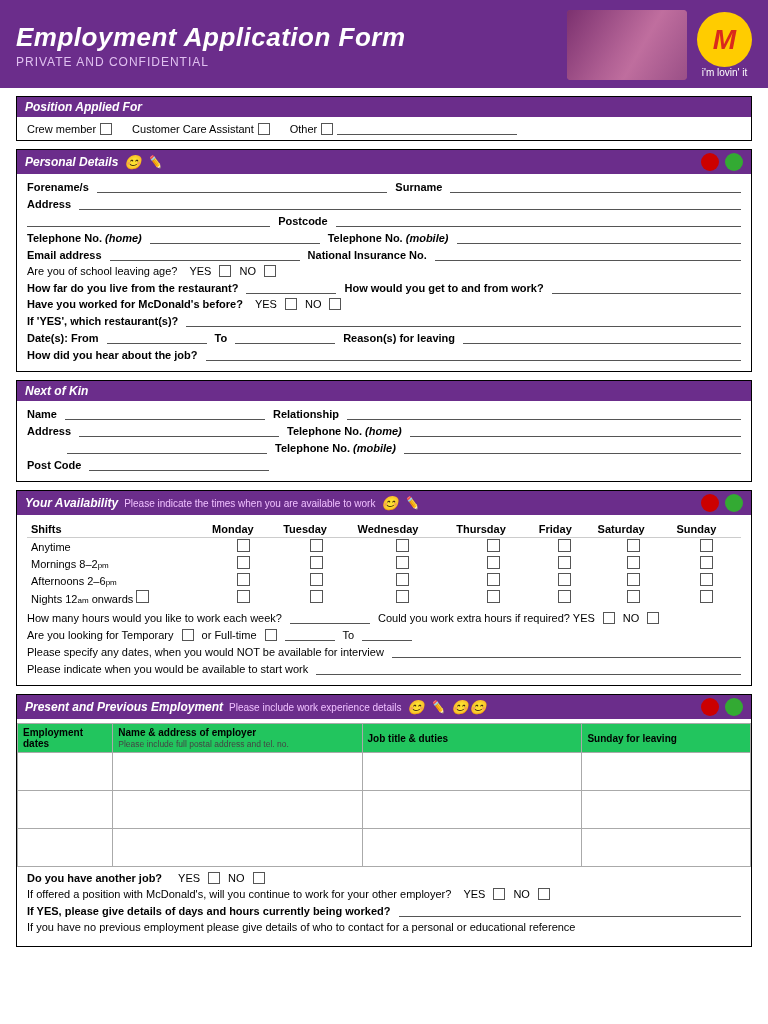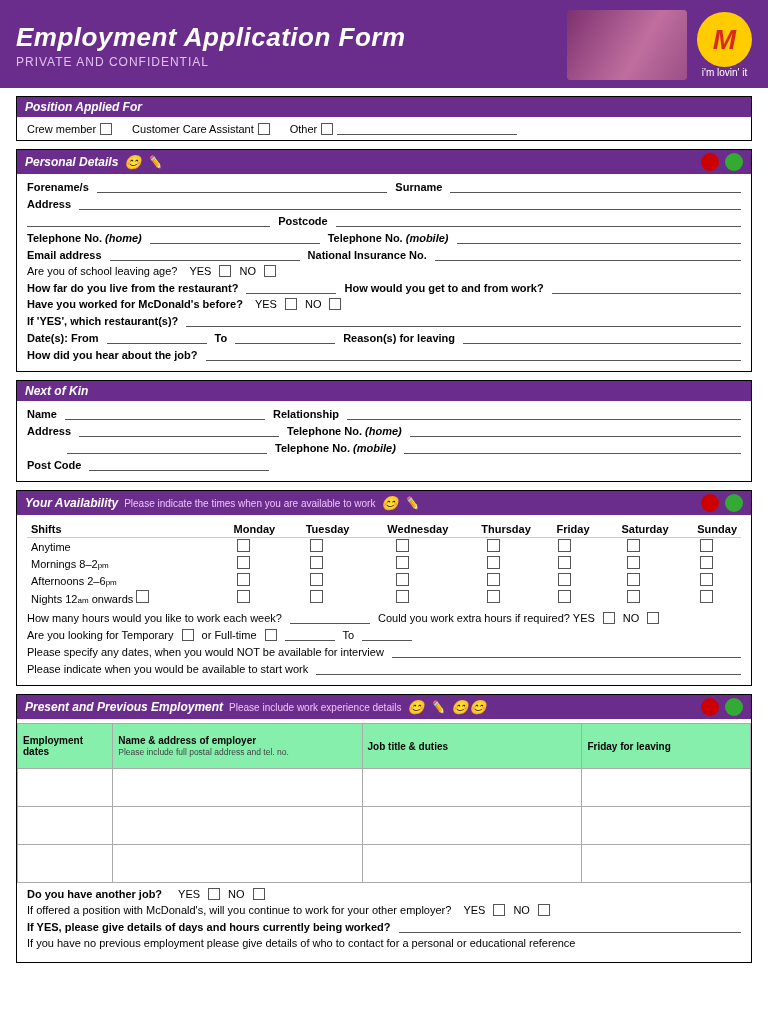--- a/index.html
+++ b/index.html
@@ -169,21 +169,21 @@
     }
 
     
     .avail-table {
       width: 100%;
       border-collapse: collapse;
       font-size: 11px;
     }
     .avail-table th {
       font-weight: bold;
-      text-align: right;
+      text-align: left;
       padding: 2px 4px;
       border-bottom: 1px solid #ccc;
     }
     .avail-table th:first-child { text-align: left; }
     .avail-table td {
       text-align: center;
       padding: 1px 4px;
     }
     .avail-table td:first-child { text-align: left; }
     .avail-checkbox {
@@ -194,22 +194,22 @@
     }
 
     
     .emp-table {
       width: 100%;
       border-collapse: collapse;
       font-size: 10px;
     }
     .emp-table th {
       border: 1px solid #aaa;
-      background: #86efac;
-      padding: 11px 5px;
+      background: #22c55e;
+      padding: 3px 5px;
       font-weight: bold;
       text-align: left;
     }
     .emp-table td {
       border: 1px solid #aaa;
       height: 38px;
       vertical-align: top;
       padding: 2px 4px;
     }
     .emp-table th.col-date { width: 13%; }
@@ -502,21 +502,21 @@
     <div class="section-body" style="padding:4px 0 4px 0;">
       <table class="emp-table">
         <thead>
           <tr>
             <th class="col-date">Employment dates</th>
             <th class="col-name">
               <span>Name &amp; address of employer</span><br>
               <span class="small-note">Please include full postal address and tel. no.</span>
             </th>
             <th class="col-job">Job title &amp; duties</th>
-            <th class="col-reason">Friday for leaving</th>
+            <th class="col-reason">Sunday for leaving</th>
           </tr>
         </thead>
         <tbody>
           <tr>
             <td></td>
             <td></td>
             <td></td>
             <td></td>
           </tr>
           <tr>

